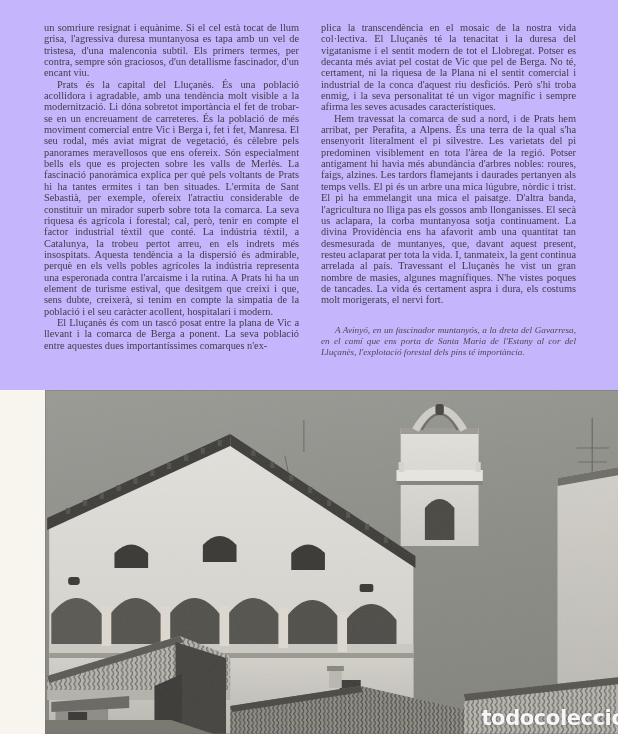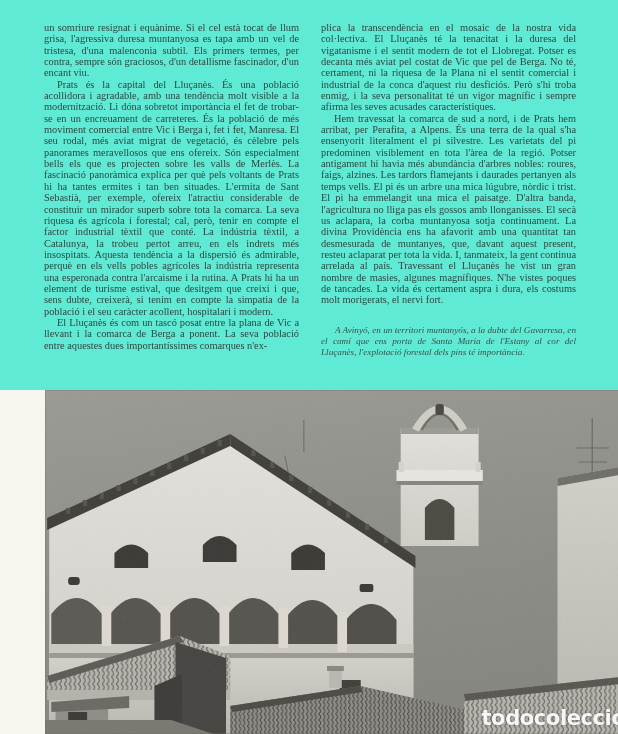--- a/index.html
+++ b/index.html
@@ -4,21 +4,21 @@
 <style>
   html, body {
     margin: 0;
     padding: 0;
     background: #ffffff;
   }
   .page {
     position: relative;
     width: 618px;
     height: 734px;
-    background: #5eead4;
+    background: #c4b5fd;
     overflow: hidden;
     font-family: "Liberation Serif", "DejaVu Serif", serif;
   }
 
   
   .text-area {
     position: absolute;
     left: 44px;
     top: 22px;
     width: 532px;
@@ -99,21 +99,21 @@
 
     <div class="column">
       <p class="para no-indent">un somriure resignat i equànime. Si el cel està tocat de llum grisa, l'agressiva duresa muntanyosa es tapa amb un vel de tristesa, d'una malenconia subtil. Els primers termes, per contra, sempre són graciosos, d'un detallisme fascinador, d'un encant viu.</p>
       <p class="para">Prats és la capital del Lluçanès. És una població acollidora i agradable, amb una tendència molt visible a la modernització. Li dóna sobretot importància el fet de trobar-se en un encreuament de carreteres. És la població de més moviment comercial entre Vic i Berga i, fet i fet, Manresa. El seu rodal, més aviat migrat de vegetació, és cèlebre pels panorames meravellosos que ens ofereix. Són especialment bells els que es projecten sobre les valls de Merlès. La fascinació panoràmica explica per què pels voltants de Prats hi ha tantes ermites i tan ben situades. L'ermita de Sant Sebastià, per exemple, ofereix l'atractiu considerable de constituir un mirador superb sobre tota la comarca. La seva riquesa és agrícola i forestal; cal, però, tenir en compte el factor industrial tèxtil que conté. La indústria tèxtil, a Catalunya, la trobeu pertot arreu, en els indrets més insospitats. Aquesta tendència a la dispersió és admirable, perquè en els vells pobles agrícoles la indústria representa una esperonada contra l'arcaisme i la rutina. A Prats hi ha un element de turisme estival, que desitgem que creixi i que, sens dubte, creixerà, si tenim en compte la simpatia de la població i el seu caràcter acollent, hospitalari i modern.</p>
       <p class="para">El Lluçanès és com un tascó posat entre la plana de Vic a llevant i la comarca de Berga a ponent. La seva població entre aquestes dues importantíssimes comarques n'ex-</p>
     </div>
 
     <div class="column">
       <p class="para no-indent">plica la transcendència en el mosaic de la nostra vida col·lectiva. El Lluçanès té la tenacitat i la duresa del vigatanisme i el sentit modern de tot el Llobregat. Potser es decanta més aviat pel costat de Vic que pel de Berga. No té, certament, ni la riquesa de la Plana ni el sentit comercial i industrial de la conca d'aquest riu desficiós. Però s'hi troba enmig, i la seva personalitat té un vigor magnífic i sempre afirma les seves acusades característiques.</p>
       <p class="para">Hem travessat la comarca de sud a nord, i de Prats hem arribat, per Perafita, a Alpens. És una terra de la qual s'ha ensenyorit literalment el pi silvestre. Les varietats del pi predominen visiblement en tota l'àrea de la regió. Potser antigament hi havia més abundància d'arbres nobles: roures, faigs, alzines. Les tardors flamejants i daurades pertanyen als temps vells. El pi és un arbre una mica lúgubre, nòrdic i trist. El pi ha emmelangit una mica el paisatge. D'altra banda, l'agricultura no lliga pas els gossos amb llonganisses. El secà us aclapara, la corba muntanyosa sotja continuament. La divina Providència ens ha afavorit amb una quantitat tan desmesurada de muntanyes, que, davant aquest present, resteu aclaparat per tota la vida. I, tanmateix, la gent continua arrelada al país. Travessant el Lluçanès he vist un gran nombre de masies, algunes magnífiques. N'he vistes poques de tancades. La vida és certament aspra i dura, els costums molt morigerats, el nervi fort.</p>
-      <p class="caption">A Avinyó, en un territori muntanyós, a la dubte del Gavarresa, en el camí que ens porta de Santa Maria de l'Estany al cor del Lluçanès, l'explotació forestal dels pins té importància.</p>
+      <p class="caption">A Avinyó, en un fascinador muntanyós, a la dreta del Gavarresa, en el camí que ens porta de Santa Maria de l'Estany al cor del Lluçanès, l'explotació forestal dels pins té importància.</p>
     </div>
 
   </div>
 
   <div class="photo-left-margin"></div>
 
   <div class="photo">
     <svg viewBox="0 0 573 344" preserveAspectRatio="none">
       <defs>
         <linearGradient id="sky" x1="0" y1="0" x2="0.25" y2="1">

